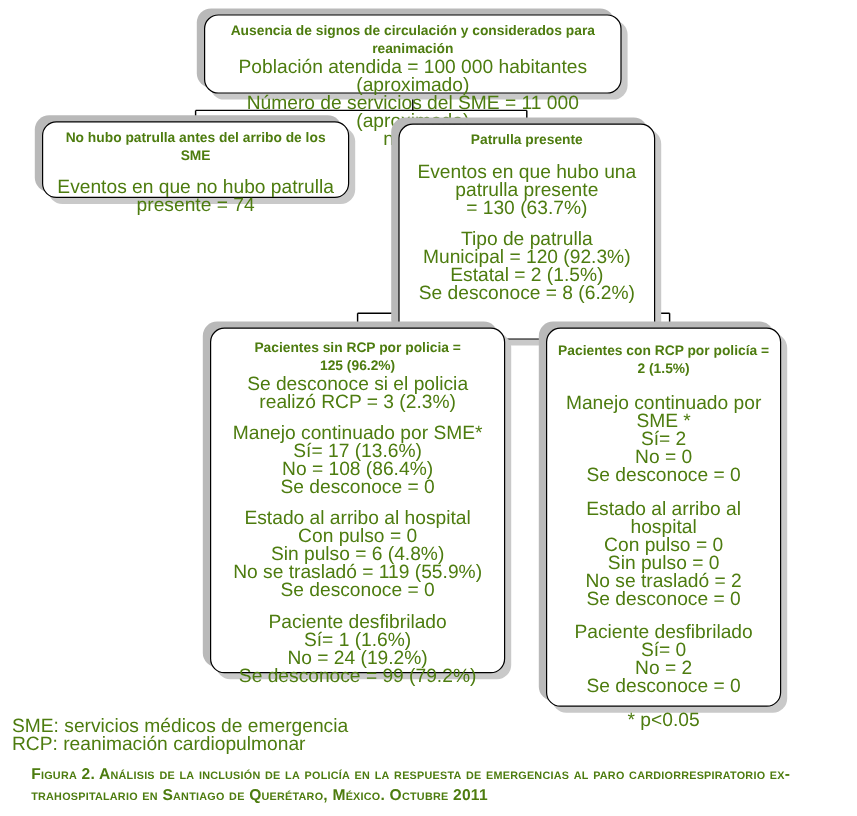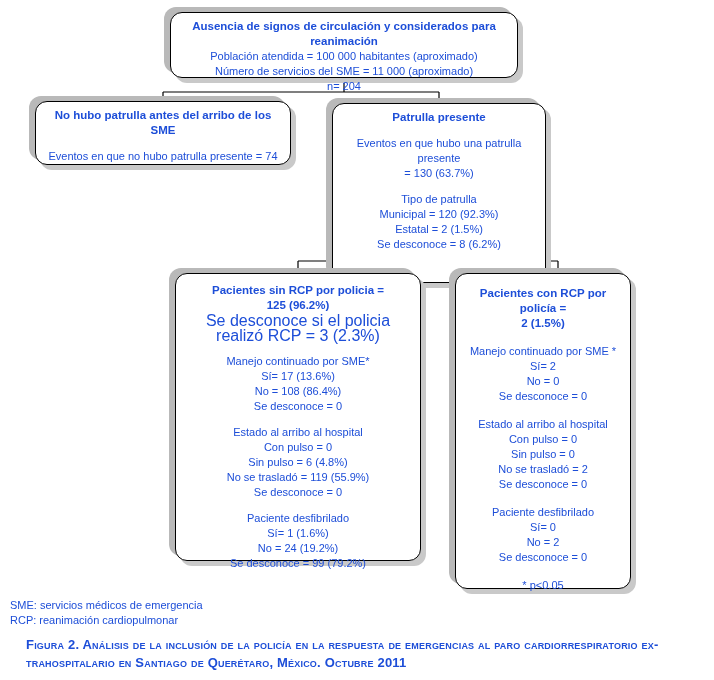--- a/index.html
+++ b/index.html
@@ -2,41 +2,41 @@
 <html><head>
 <meta charset="utf-8">
 <style>
   html, body { margin: 0; padding: 0; background: #ffffff; }
   .page {
     position: relative;
     width: 714px;
     height: 680px;
     background: #ffffff;
     font-family: "Liberation Sans", sans-serif;
-    color: #1d4ed8;
+    color: #4d7c0f;
     overflow: hidden;
   }
   .connectors {
     position: absolute;
     left: 0; top: 0;
     width: 714px; height: 680px;
     z-index: 0;
   }
   .box {
     position: absolute;
     background: #ffffff;
     border: 1.2px solid #000;
     border-radius: 12px;
     box-shadow: -6px -5px 0 0 #b9b9b9, 5px 5px 0 0 #c9c9c9;
     z-index: 1;
     box-sizing: border-box;
     text-align: center;
     padding: 6px 8px;
   }
-  .line { font-size: 11px; line-height: 15px; }
+  .line { font-size: 16px; line-height: 15px; }
   .line.bold { font-weight: bold; font-size: 11.5px; }
   .line.small { font-size: 16px; }
   .gap { height: 11px; }
   .gap-lg { height: 13px; }
   .section .line { line-height: 15px; }
   .footer-abbr {
     position: absolute;
     left: 10px;
     top: 598px;
     font-size: 11px;
@@ -113,21 +113,21 @@
     </div>
     <div class="gap"></div>
     <div class="section">
       <div class="line">Paciente desfibrilado</div>
       <div class="line">Sí= 1 (1.6%)</div>
       <div class="line">No = 24 (19.2%)</div>
       <div class="line">Se desconoce = 99 (79.2%)</div>
     </div>
   </div>
 
-  <div class="box" style="left:455px; top:273px; width:176px; height:316px; padding-top:12px;">
+  <div class="box" style="left:455px; top:273px; width:196px; height:316px; padding-top:12px;">
     <div class="line bold">Pacientes con RCP por policía =</div>
     <div class="line bold">2 (1.5%)</div>
     <div class="gap-lg"></div>
     <div class="section">
       <div class="line">Manejo continuado por SME *</div>
       <div class="line">Sí= 2</div>
       <div class="line">No =  0</div>
       <div class="line">Se desconoce = 0</div>
     </div>
     <div class="gap-lg"></div>

